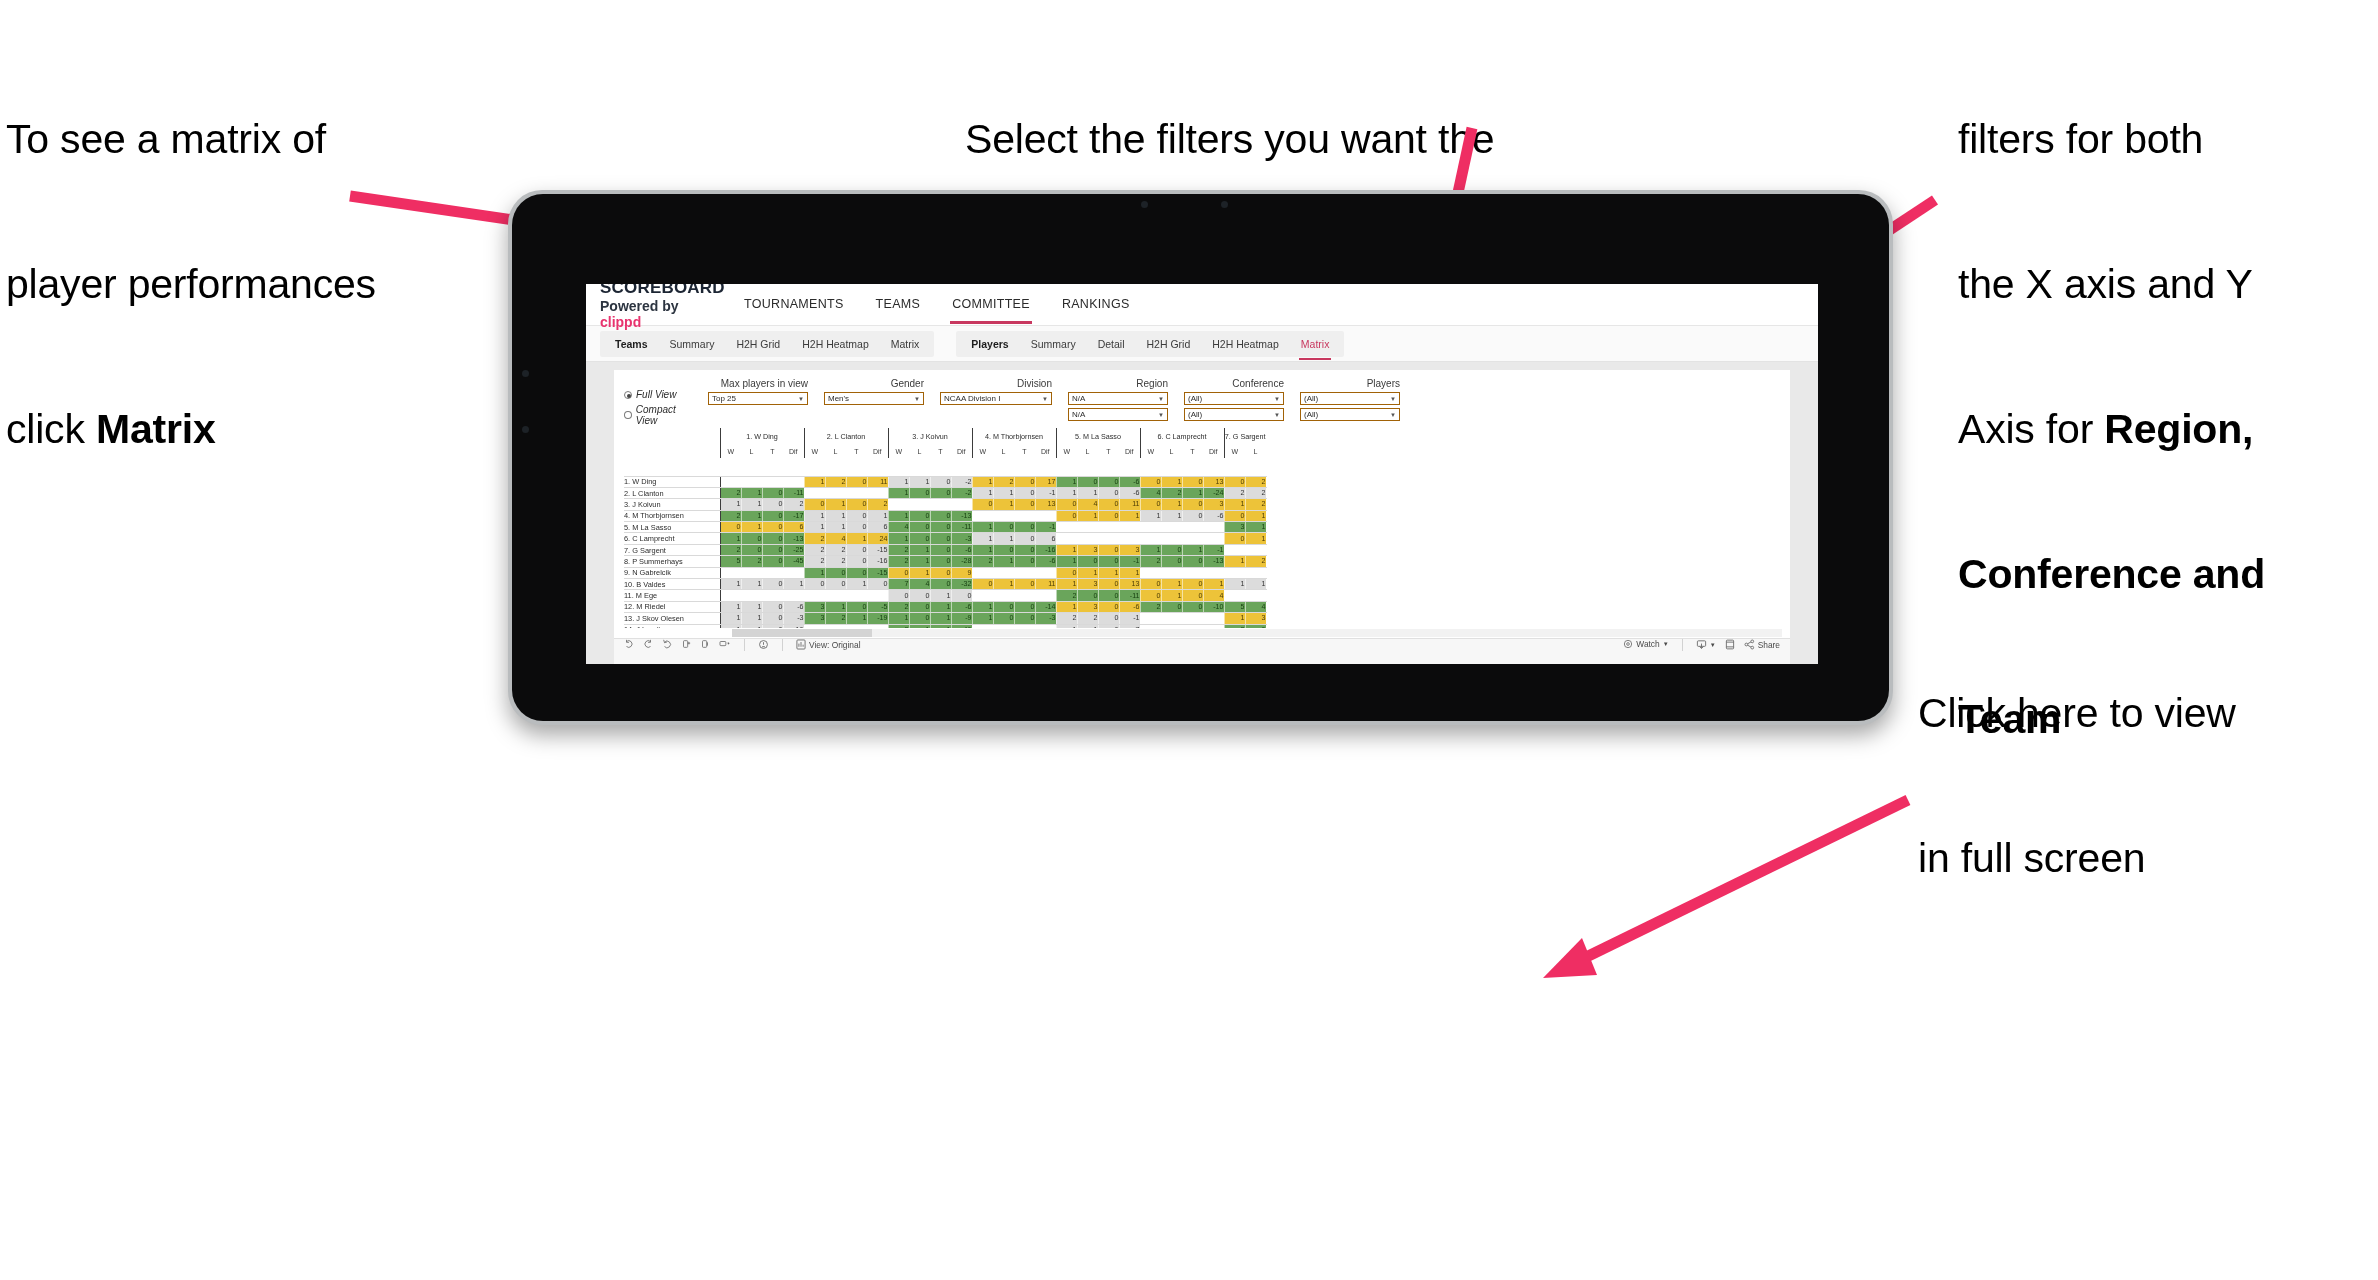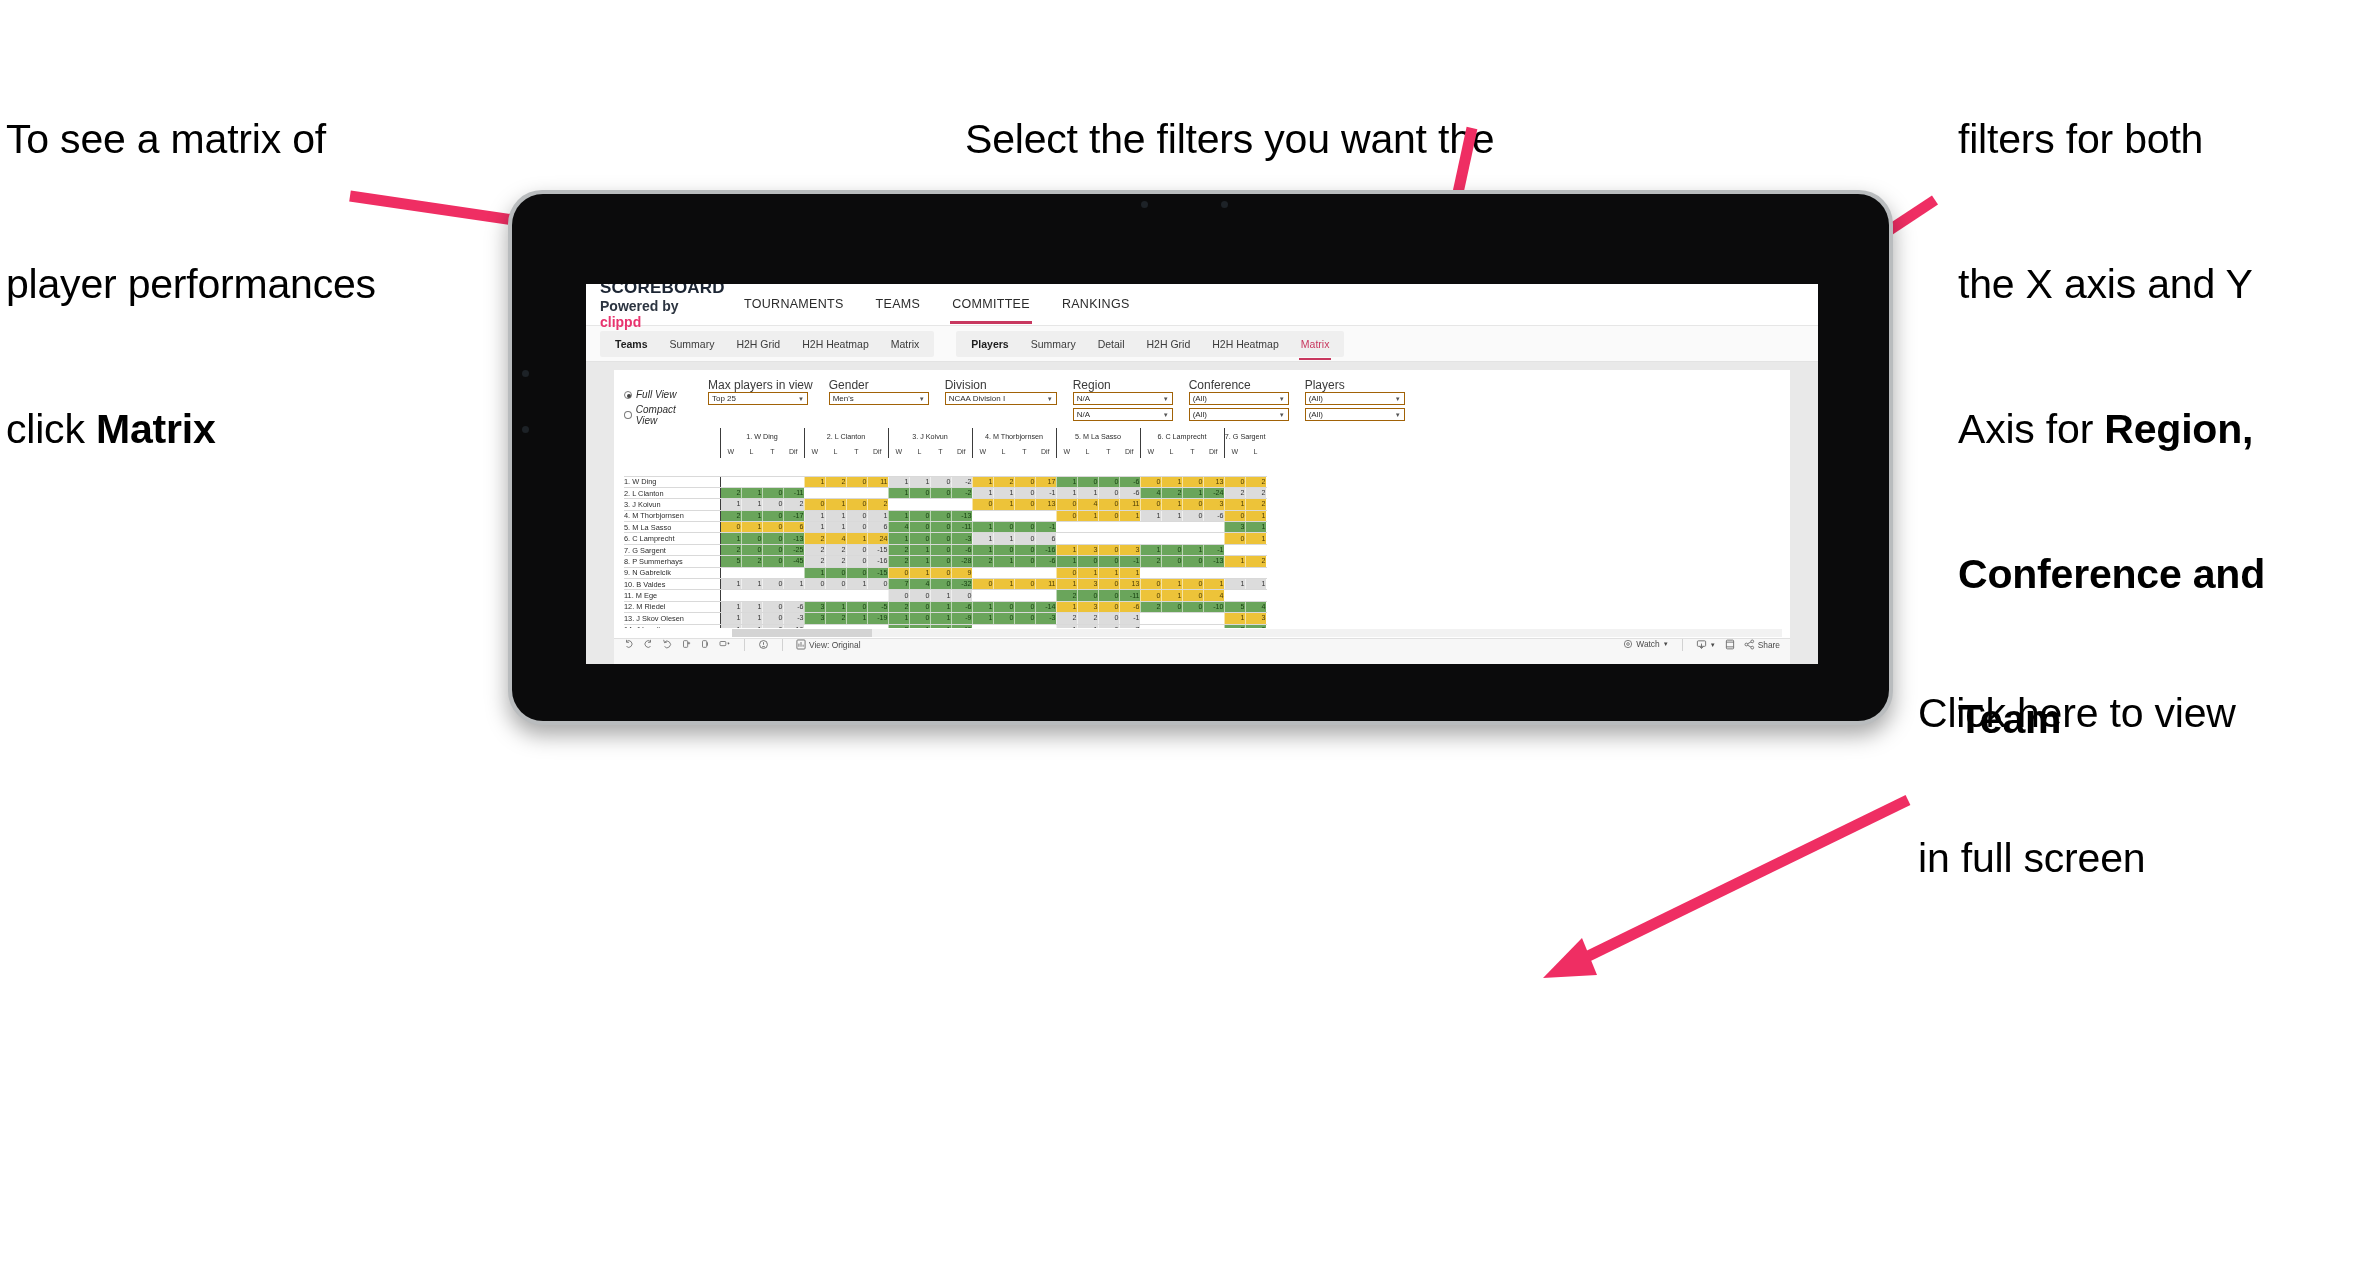--- a/index.html
+++ b/index.html
@@ -100,21 +100,21 @@
     background:#e9e9e9; padding: 8px 28px 0 28px;
   }
   #viz-card {
     background:#fff; width:100%; height: 100%;
     position:relative; overflow:hidden;
   }
 
   
   #filters { display:flex; padding: 8px 10px 2px 10px; gap: 0; font-size: 8.5px; color:#2c2c2c; }
   .fcol { margin-right: 16px; }
-  .fcol .flabel { font-size: 12px; color:#3a3a3a; margin-bottom: 3px; height: 11px; }
+  .fcol .flabel { font-size: 10px; color:#3a3a3a; margin-bottom: 3px; height: 11px; text-align: right; }
   .sel-box {
     width: 100px; height: 13px; border:1px solid #a16207; background:#fff;
     font-size: 8px; color:#2b2b2b; display:flex; align-items:center;
     padding: 0 3px; justify-content: space-between; margin-bottom: 3px; cursor: pointer;
   }
   .sel-box .caret { font-size: 6px; color:#555; }
   .radio-row { display:flex; align-items:center; gap:4px; margin-bottom: 4px; font-size:10px;font-style:italic; }
   .radio { width:8px; height:8px; border:1px solid #7a7a7a; border-radius:50%; position:relative; background:#fff; }
   .radio.on::after { content:''; position:absolute; left:2px; top:2px; width:4px; height:4px; border-radius:50%; background:#444; }
   .rcol { width: 74px; margin-right: 10px; padding-top: 11px;}

